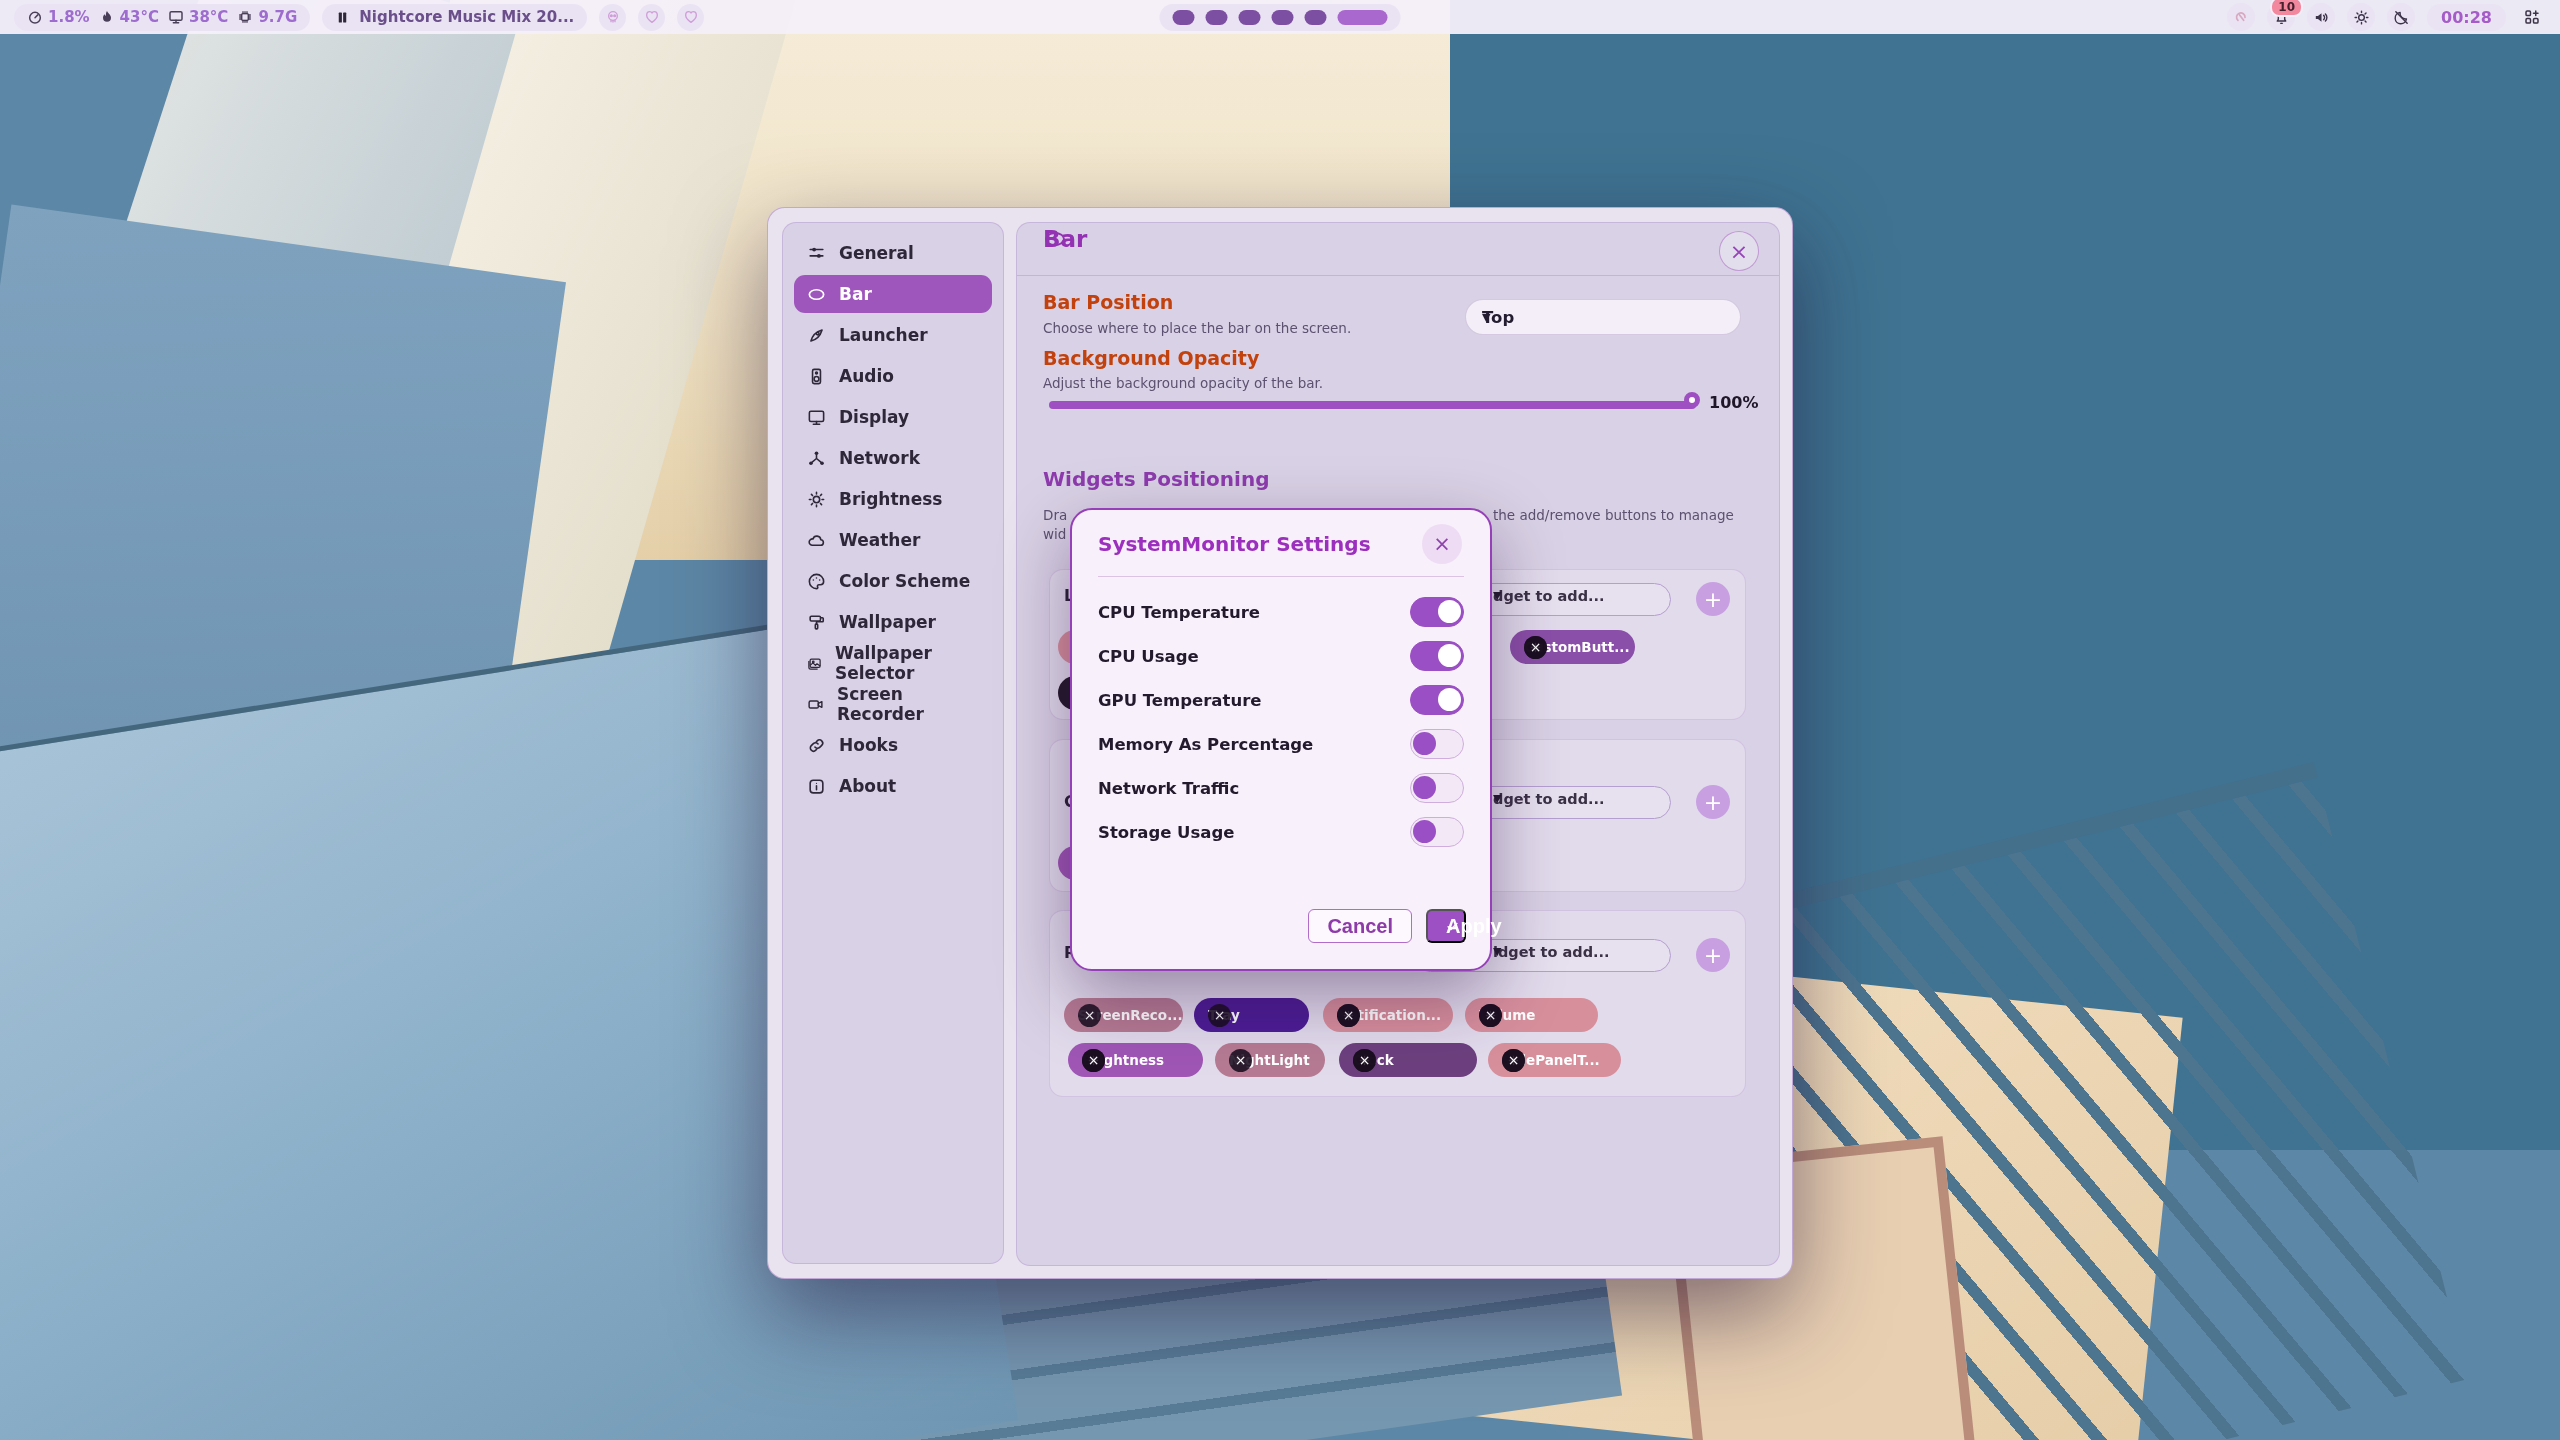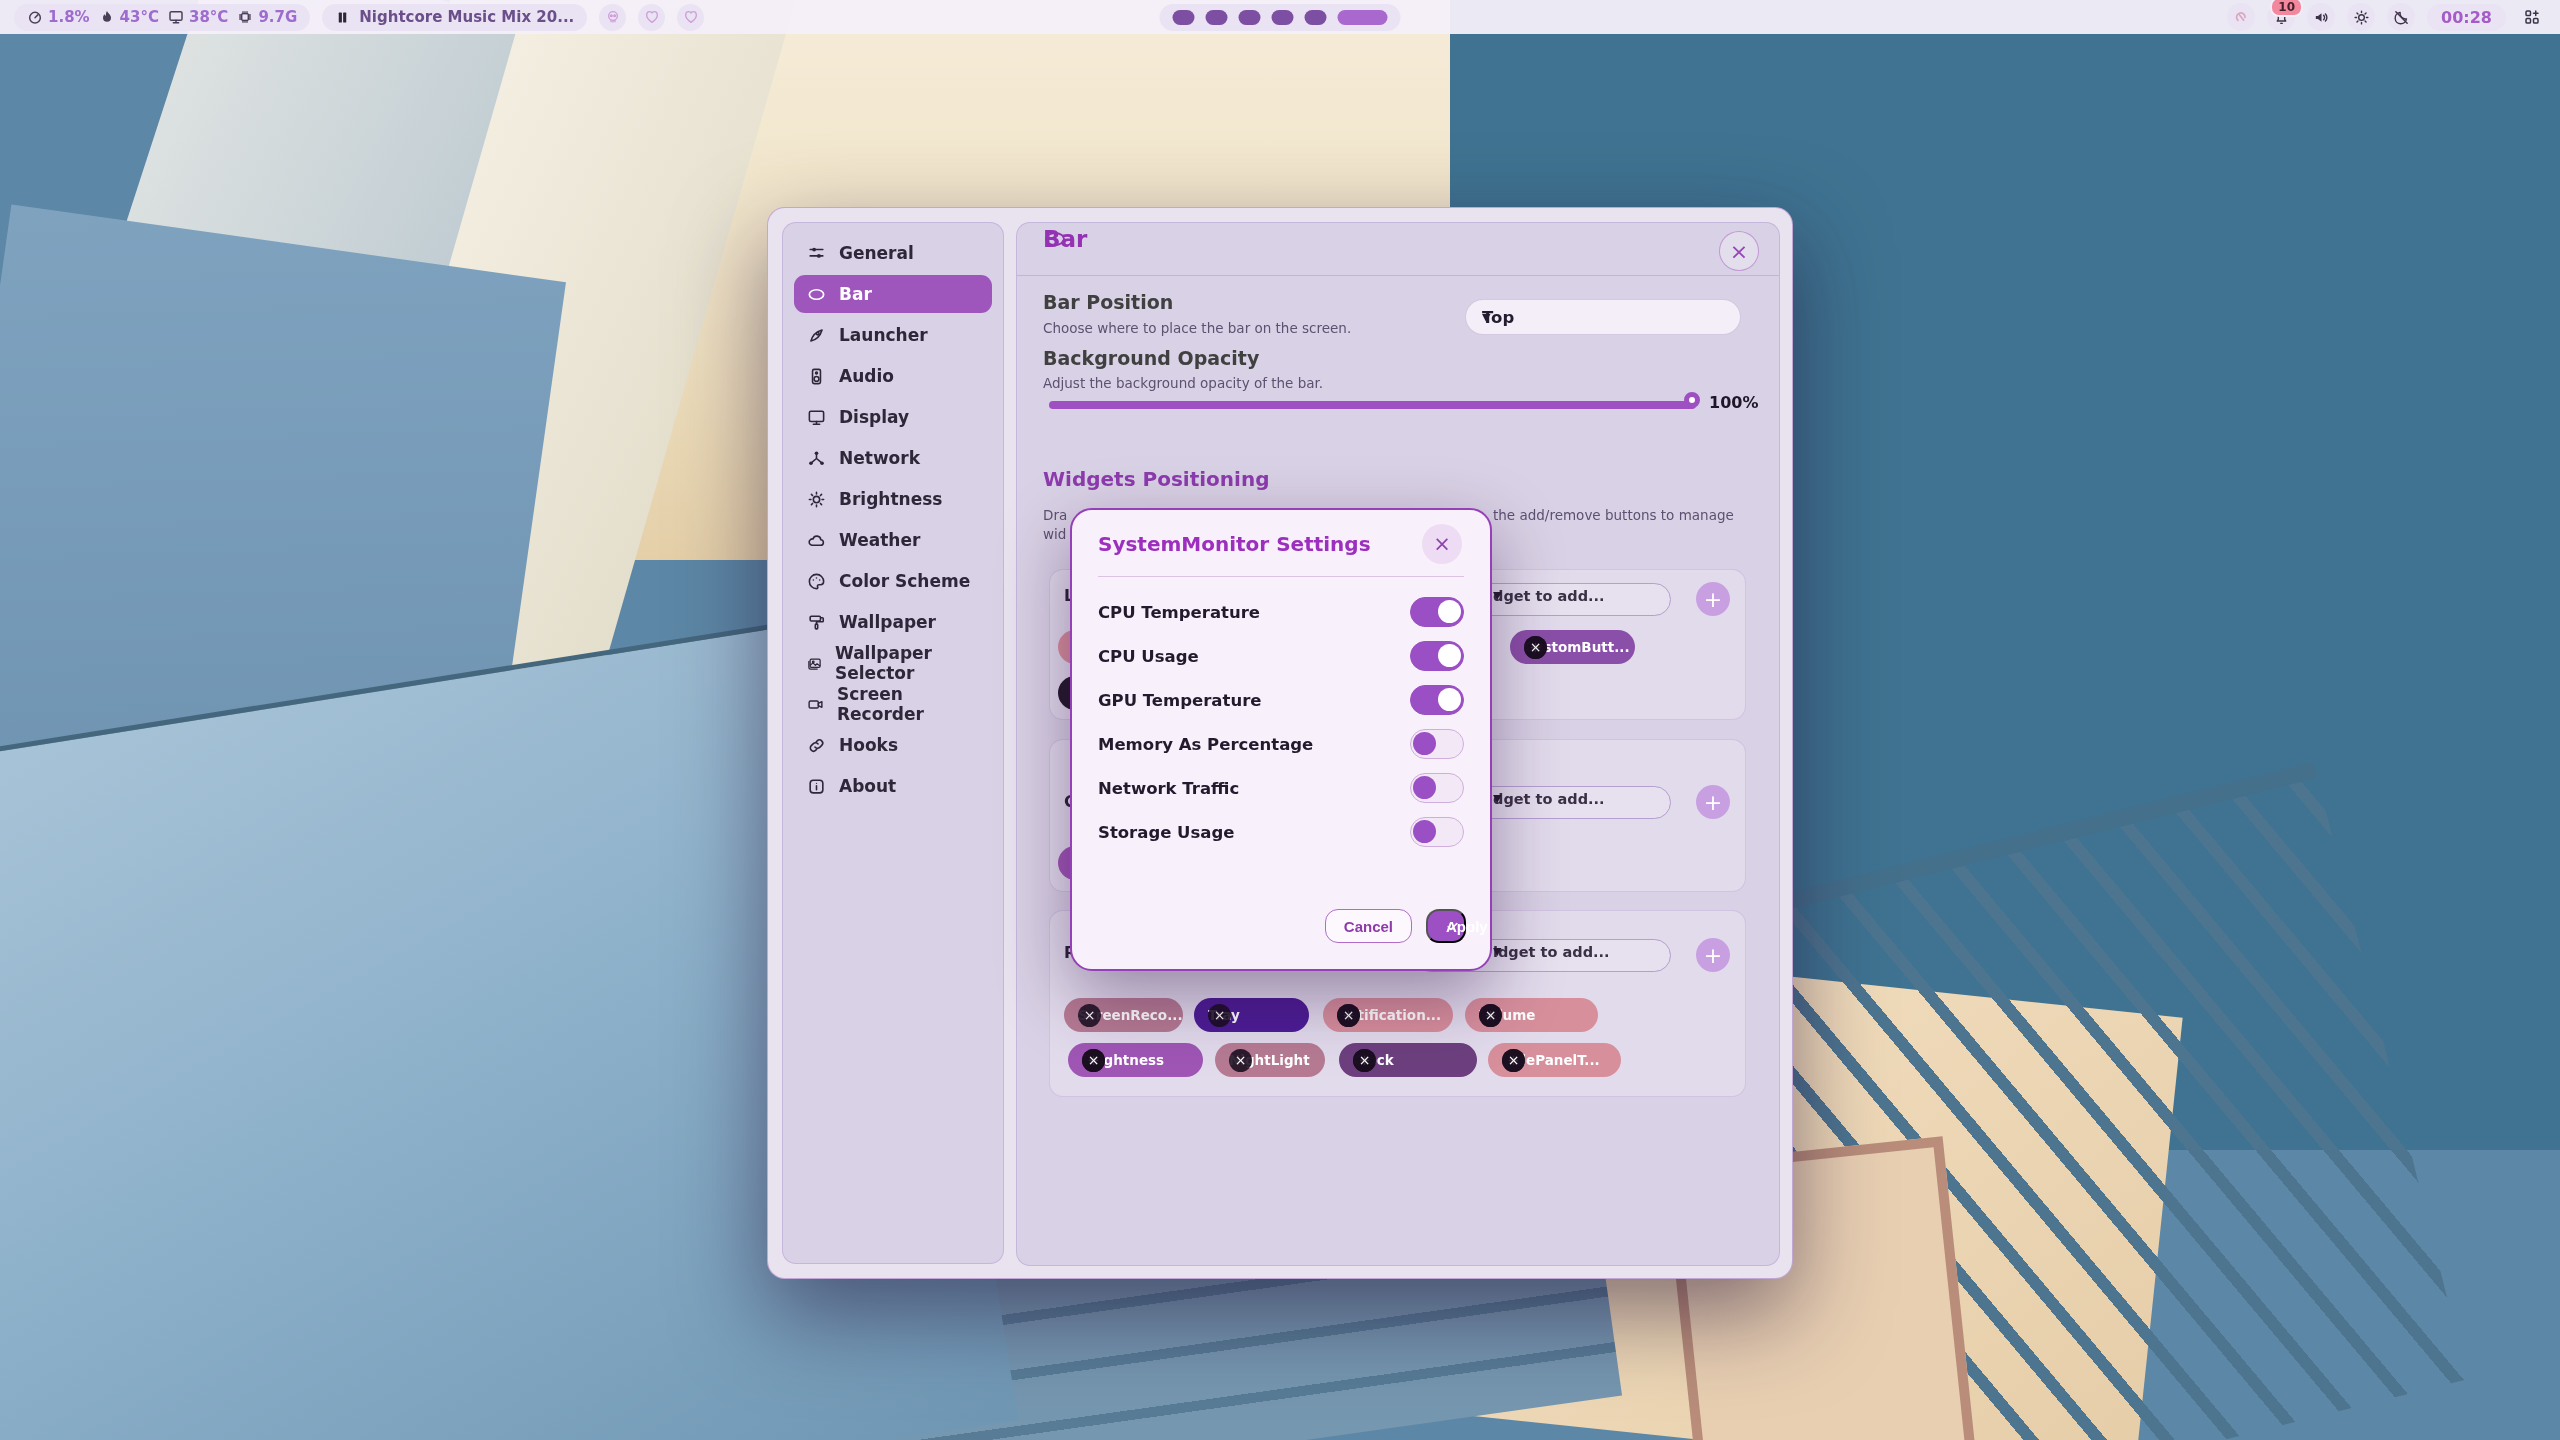--- a/index.html
+++ b/index.html
@@ -74,21 +74,21 @@
   .sidebar{left:14px;top:14px;width:222px;height:1042px;padding-top:8px;box-sizing:border-box;}
   .side-item{height:38px;margin:3px 11px;border-radius:11px;display:flex;align-items:center;gap:13px;padding:0 13px;color:#2e2639;font-size:17px;font-weight:bold;cursor:pointer;}
   .side-item .sic{color:#2e2639;}
   .side-item.active{background:#9e56bd;color:#fff;}
   .side-item.active .sic{color:#fff;}
   .main{left:248px;top:14px;width:762px;height:1042px;}
   .main *{position:absolute;box-sizing:border-box;}
   .panel-title{left:26px;top:16px;display:flex;align-items:center;gap:11px;color:#9333b3;font-size:23px;font-weight:bold;}
   .panel-close{left:702px;top:8px;width:40px;height:40px;border-radius:50%;background:rgba(255,255,255,.28);border:1.5px solid rgba(150,70,184,.45);color:#9646b8;display:flex;align-items:center;justify-content:center;font-size:22px;cursor:pointer;}
   .divider{left:0;top:52px;width:762px;height:1px;background:#c4b5d6;}
-  .h1{font-size:19px;font-weight:bold;color:#404040;}
+  .h1{font-size:19px;font-weight:bold;color:#c2410c;}
   .desc{font-size:13.5px;color:#5c5170;}
   .select{border-radius:18px;display:flex;align-items:center;justify-content:space-between;padding:0 16px;cursor:pointer;}
   .select-top{left:448px;top:76px;width:276px;height:36px;background:#f3eef8;border:1px solid rgba(120,90,150,.25);font-size:16.5px;font-weight:bold;color:#241c30;}
   .caret{font-size:11px;color:#241c30;}
   .slider-row{left:32px;top:174px;width:647px;height:16px;}
   .slider-track{position:absolute;left:0;top:4px;width:100%;height:8px;border-radius:4px;background:#9e4fc2;}
   .slider-knob{position:absolute;right:-4px;top:-5px;width:16px;height:16px;border-radius:50%;background:#fff;border:5px solid #9e4fc2;cursor:pointer;}
   .slider-val{left:692px;top:170px;font-size:16px;font-weight:bold;color:#1f1729;}
   .wtitle{left:26px;top:244px;font-size:20px;font-weight:bold;color:#8d3bad;}
   .frag1a{left:26px;top:284px;}
@@ -116,21 +116,21 @@
   .dlg-close{left:350px;top:14px;width:40px;height:40px;border-radius:50%;background:#eedcf4;color:#8e44ad;font-size:21px;display:flex;align-items:center;justify-content:center;cursor:pointer;}
   .dlg-div{left:26px;top:66px;width:366px;height:1px;background:#dcc3e4;}
   .dlg-rows{left:0;top:80px;width:418px;height:308px;display:flex;flex-direction:column;position:absolute;}
   .trow{position:relative;height:44px;display:flex;align-items:center;justify-content:space-between;padding:0 26px;}
   .tlabel{position:relative;font-size:16.5px;font-weight:bold;color:#241a2e;}
   .toggle{position:relative;width:54px;height:30px;border-radius:15px;background:#f3e9f6;border:1.5px solid #cfaede;cursor:pointer;}
   .toggle .knob{position:absolute;left:2px;top:2px;width:23px;height:23px;border-radius:50%;background:#9b4fc4;}
   .toggle.on{background:#9b4fc4;border-color:#9b4fc4;}
   .toggle.on .knob{left:auto;right:2px;background:#fff;}
   .dlg-btns{left:0;top:399px;width:418px;display:flex;justify-content:flex-end;gap:14px;padding-right:24px;position:absolute;}
-  .btn{position:relative;height:34px;border-radius:13px;display:flex;align-items:center;gap:7px;padding:0 18px;font-size:15px;font-weight:bold;cursor:pointer;}
+  .btn{position:relative;height:34px;border-radius:6px;display:flex;align-items:center;gap:7px;padding:0 18px;font-size:20px;font-weight:bold;cursor:pointer;}
   .btn-cancel{background:rgba(255,255,255,.55);border:1.5px solid #b06cc8;color:#8e3aa8;}
   .btn-apply{background:#9c50c4;color:#fff;}
 </style>
 </head>
 <body>
 
 <div class="wp">
   <div class="wp-sky"></div>
   <div class="wp-sea"></div>
   <div class="wp-hedge"></div>

